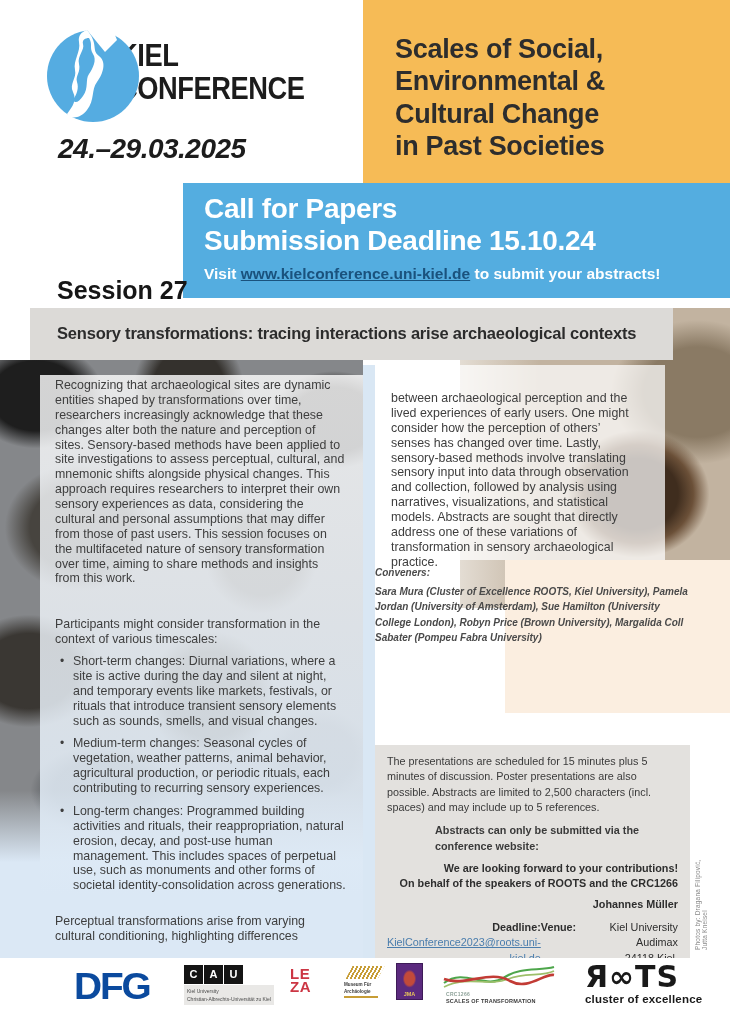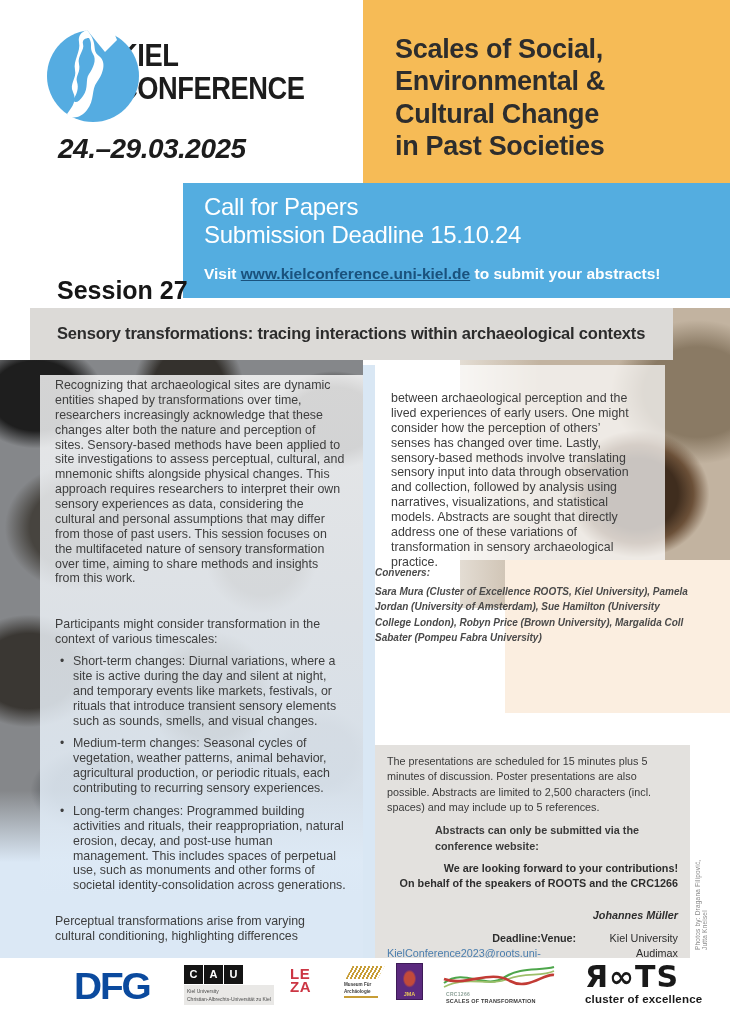--- a/index.html
+++ b/index.html
@@ -10,21 +10,21 @@
   
   .theme-block{position:absolute;left:363px;top:0;width:367px;height:183px;background:#f6bb56;z-index:1;}
   .theme-title{position:absolute;left:32px;top:33px;font-size:27px;font-weight:bold;line-height:1.2;
     color:#2d2d2d;white-space:pre-line;letter-spacing:-0.3px;}
   .kiel-logo{position:absolute;left:47px;top:30px;width:92px;height:92px;z-index:2;}
   .kiel-title{position:absolute;left:118px;top:40px;font-size:31px;font-weight:bold;color:#1c1c1c;
     line-height:1.06;letter-spacing:-0.5px;transform:scaleX(0.88);transform-origin:left top;white-space:pre-line;}
   .kiel-dates{position:absolute;left:58px;top:133px;font-size:28px;font-weight:bold;font-style:italic;color:#1c1c1c;letter-spacing:-0.5px;}
   
   .banner{position:absolute;left:183px;top:183px;width:547px;height:115px;background:#54ade0;z-index:2;color:#ffffff;}
-  .banner-big{position:absolute;left:21px;top:10px;font-size:24px;font-weight:normal;line-height:1.15;white-space:pre-line;letter-spacing:-0.3px;}
+  .banner-big{position:absolute;left:21px;top:10px;font-size:28px;font-weight:bold;line-height:1.15;white-space:pre-line;letter-spacing:-0.3px;}
   .banner-visit{position:absolute;left:21px;top:82px;font-size:15.5px;font-weight:bold;white-space:pre;}
   .banner-visit a{color:#1a527d;text-decoration:underline;}
   
   .session-label{position:absolute;left:57px;top:276px;font-size:25px;font-weight:bold;color:#161616;z-index:3;}
   .session-band{position:absolute;left:30px;top:308px;width:643px;height:52px;background:#dcdad7;z-index:2;}
   .session-subtitle{position:absolute;left:27px;top:16px;font-size:16.5px;font-weight:bold;color:#2c2c2c;letter-spacing:-0.2px;}
   
   .photo-left{position:absolute;left:0;top:360px;width:363px;height:598px;z-index:1;background-color:#85878a;
     background-image:
       linear-gradient(180deg,rgba(219,232,245,0) 72%,#dbe8f5 84%),
@@ -64,21 +64,21 @@
   .info-box{position:absolute;left:375px;top:745px;width:315px;z-index:3;background:#e3e1de;
     padding:9px 12px 10px 12px;box-sizing:border-box;font-size:10.8px;line-height:1.42;color:#3a3a3a;}
   .info-box p{margin:0;}
   .info-box .p2{margin-top:8px;font-weight:bold;margin-left:48px;}
   .info-box a,.contact-box a{color:#4a7dad;text-decoration:underline;}
   sup{font-size:7px;line-height:0;}
   .contact-box{position:absolute;left:375px;top:852px;width:315px;z-index:3;background:#e3e1de;
     padding:9px 12px 10px 12px;box-sizing:border-box;font-size:10.8px;line-height:1.4;color:#2e2e2e;text-align:right;}
   .contact-box p{margin:0;}
   .contact-box .bold{font-weight:bold;}
-  .contact-box .sig{margin-top:17px;font-weight:bold;font-style:italic;}
+  .contact-box .sig{margin-top:6px;font-weight:bold;}
   .contact-row{display:flex;margin-top:8px;}
   .contact-col{width:158px;}
   .venue-col{display:flex;}
   .venue-label{font-weight:bold;margin-right:7px;}
   .label-bold{font-weight:bold;}
   .photo-credit{position:absolute;left:694px;top:845px;height:105px;z-index:3;writing-mode:vertical-rl;
     transform:rotate(180deg);font-size:6.5px;color:#8a8a8a;letter-spacing:0.2px;}
   
   .footer{position:absolute;left:0;top:958px;width:730px;height:66px;background:#ffffff;z-index:4;}
   .dfg{position:absolute;left:74px;top:8px;font-size:37px;font-weight:800;color:#0b4a9e;
@@ -140,21 +140,21 @@
   </div>
 
   <div class="banner">
     <div class="banner-big">Call for Papers
 Submission Deadline 15.10.24</div>
     <div class="banner-visit"><span>Visit </span><a href="#">www.kielconference.uni-kiel.de</a><span> to submit your abstracts!</span></div>
   </div>
 
   <div class="session-label">Session 27</div>
   <div class="session-band">
-    <div class="session-subtitle">Sensory transformations: tracing interactions within archaeological contexts</div>
+    <div class="session-subtitle">Sensory transformations: tracing interactions arise archaeological contexts</div>
   </div>
 
   <div class="col-left">
     <p>Recognizing that archaeological sites are dynamic entities shaped by transformations over time, researchers increasingly acknowledge that these changes alter both the nature and perception of sites. Sensory-based methods have been applied to site investigations to assess perceptual, cultural, and mnemonic shifts alongside physical changes. This approach requires researchers to interpret their own sensory experiences as data, considering the cultural and personal assumptions that may differ from those of past users. This session focuses on the multifaceted nature of sensory transformation over time, aiming to share methods and insights from this work.</p>
     <p class="intro">Participants might consider transformation in the context of various timescales:</p>
     <ul class="bullets">
       <li>Short-term changes: Diurnal variations, where a site is active during the day and silent at night, and temporary events like markets, festivals, or rituals that introduce transient sensory elements such as sounds, smells, and visual changes.</li>
       <li>Medium-term changes: Seasonal cycles of vegetation, weather patterns, animal behavior, agricultural production, or periodic rituals, each contributing to recurring sensory experiences.</li>
       <li>Long-term changes: Programmed building activities and rituals, their reappropriation, natural erosion, decay, and post-use human management. This includes spaces of perpetual use, such as monuments and other forms of societal identity-consolidation across generations.</li>
     </ul>

